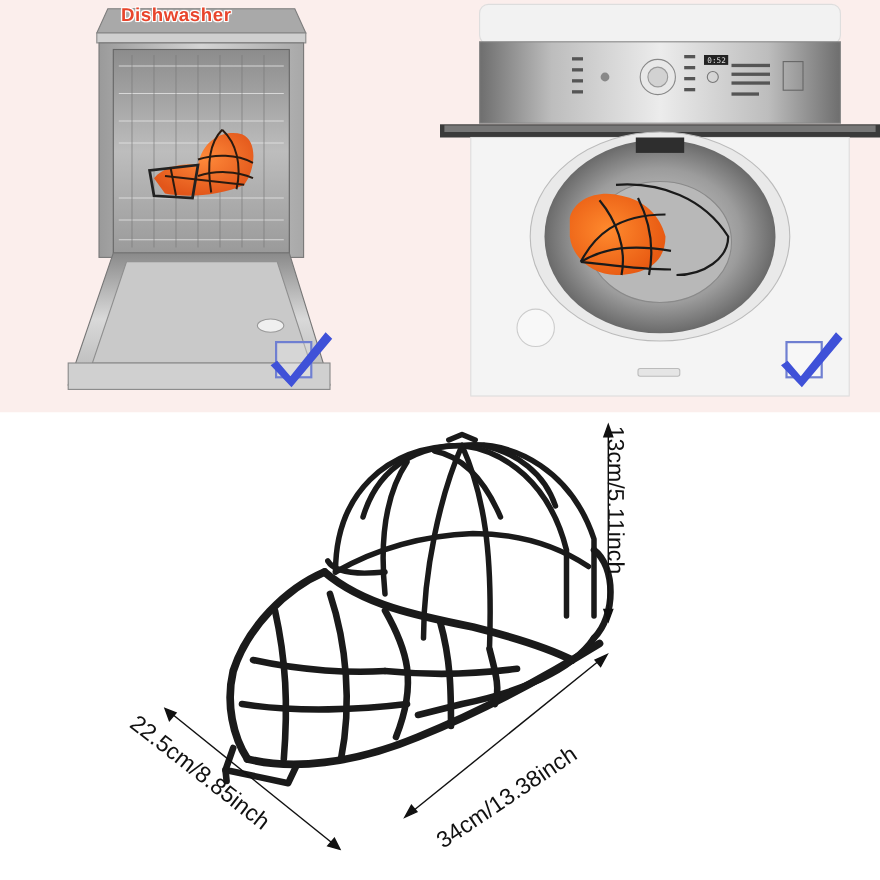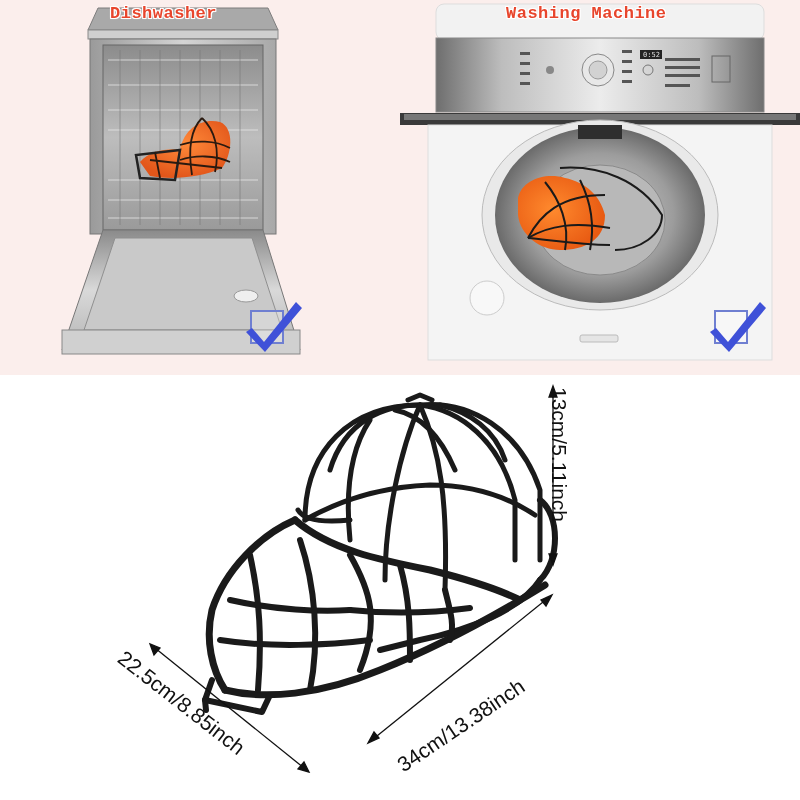--- a/index.html
+++ b/index.html
@@ -9,21 +9,21 @@
   .top-band {
     position: absolute; left: 0; top: 0; width: 800px; height: 375px;
     background: #fbeeec;
   }
   .panel { position: absolute; top: 0; }
   .panel-left { left: 0; width: 400px; height: 375px; }
   .panel-right { left: 400px; width: 400px; height: 375px; }
 
   .label {
     position: absolute; top: 4px;
-    font-family: Liberation Mono, monospace; font-weight: bold;
+    font-family: Liberation Sans, sans-serif; font-weight: bold;
     color: #e8452c; font-size: 17px; letter-spacing: 0.5px;
     text-shadow: 0 0 2px #fff, 0 0 2px #fff, 1px 1px 0 #fff, -1px -1px 0 #fff, 1px -1px 0 #fff, -1px 1px 0 #fff;
     white-space: nowrap;
   }
   .label-dish { left: 110px; }
   .label-wash { left: 106px; }
 
   .checkbox {
     position: absolute; width: 34px; height: 34px;
     border: 2px solid #6f7fd1; background: rgba(255,255,255,0.25);
@@ -185,21 +185,20 @@
         <path d="M128,238 C150,240 180,245 210,245"></path>
         <path d="M145,182 C160,200 170,225 165,250"></path>
         <path d="M180,180 C190,200 195,225 190,250"></path>
         <path d="M160,168 C200,165 240,180 262,215 C262,235 240,250 215,250"></path>
       </g>
     </g>
 
     <circle cx="87" cy="298" r="17" fill="#f8f8f8" stroke="#ccc"></circle>
     <rect x="180" y="335" width="38" height="7" rx="2" fill="#e5e5e5" stroke="#bbb"></rect>
   </svg>
-  <span class="label label-wash">Washing Machine</span>
   <div class="checkbox" style="left:314px; top:310px;">
     <svg width="54" height="50">
       <path d="M2,30 L14,44 L46,4 L52,10 L15,54 L-4,34 Z" fill="#3f51d8"></path>
     </svg>
   </div>
 </div>
 
 <div class="bottom"></div>
 
 <svg width="800" height="800" style="position:absolute; left:0; top:0;">

